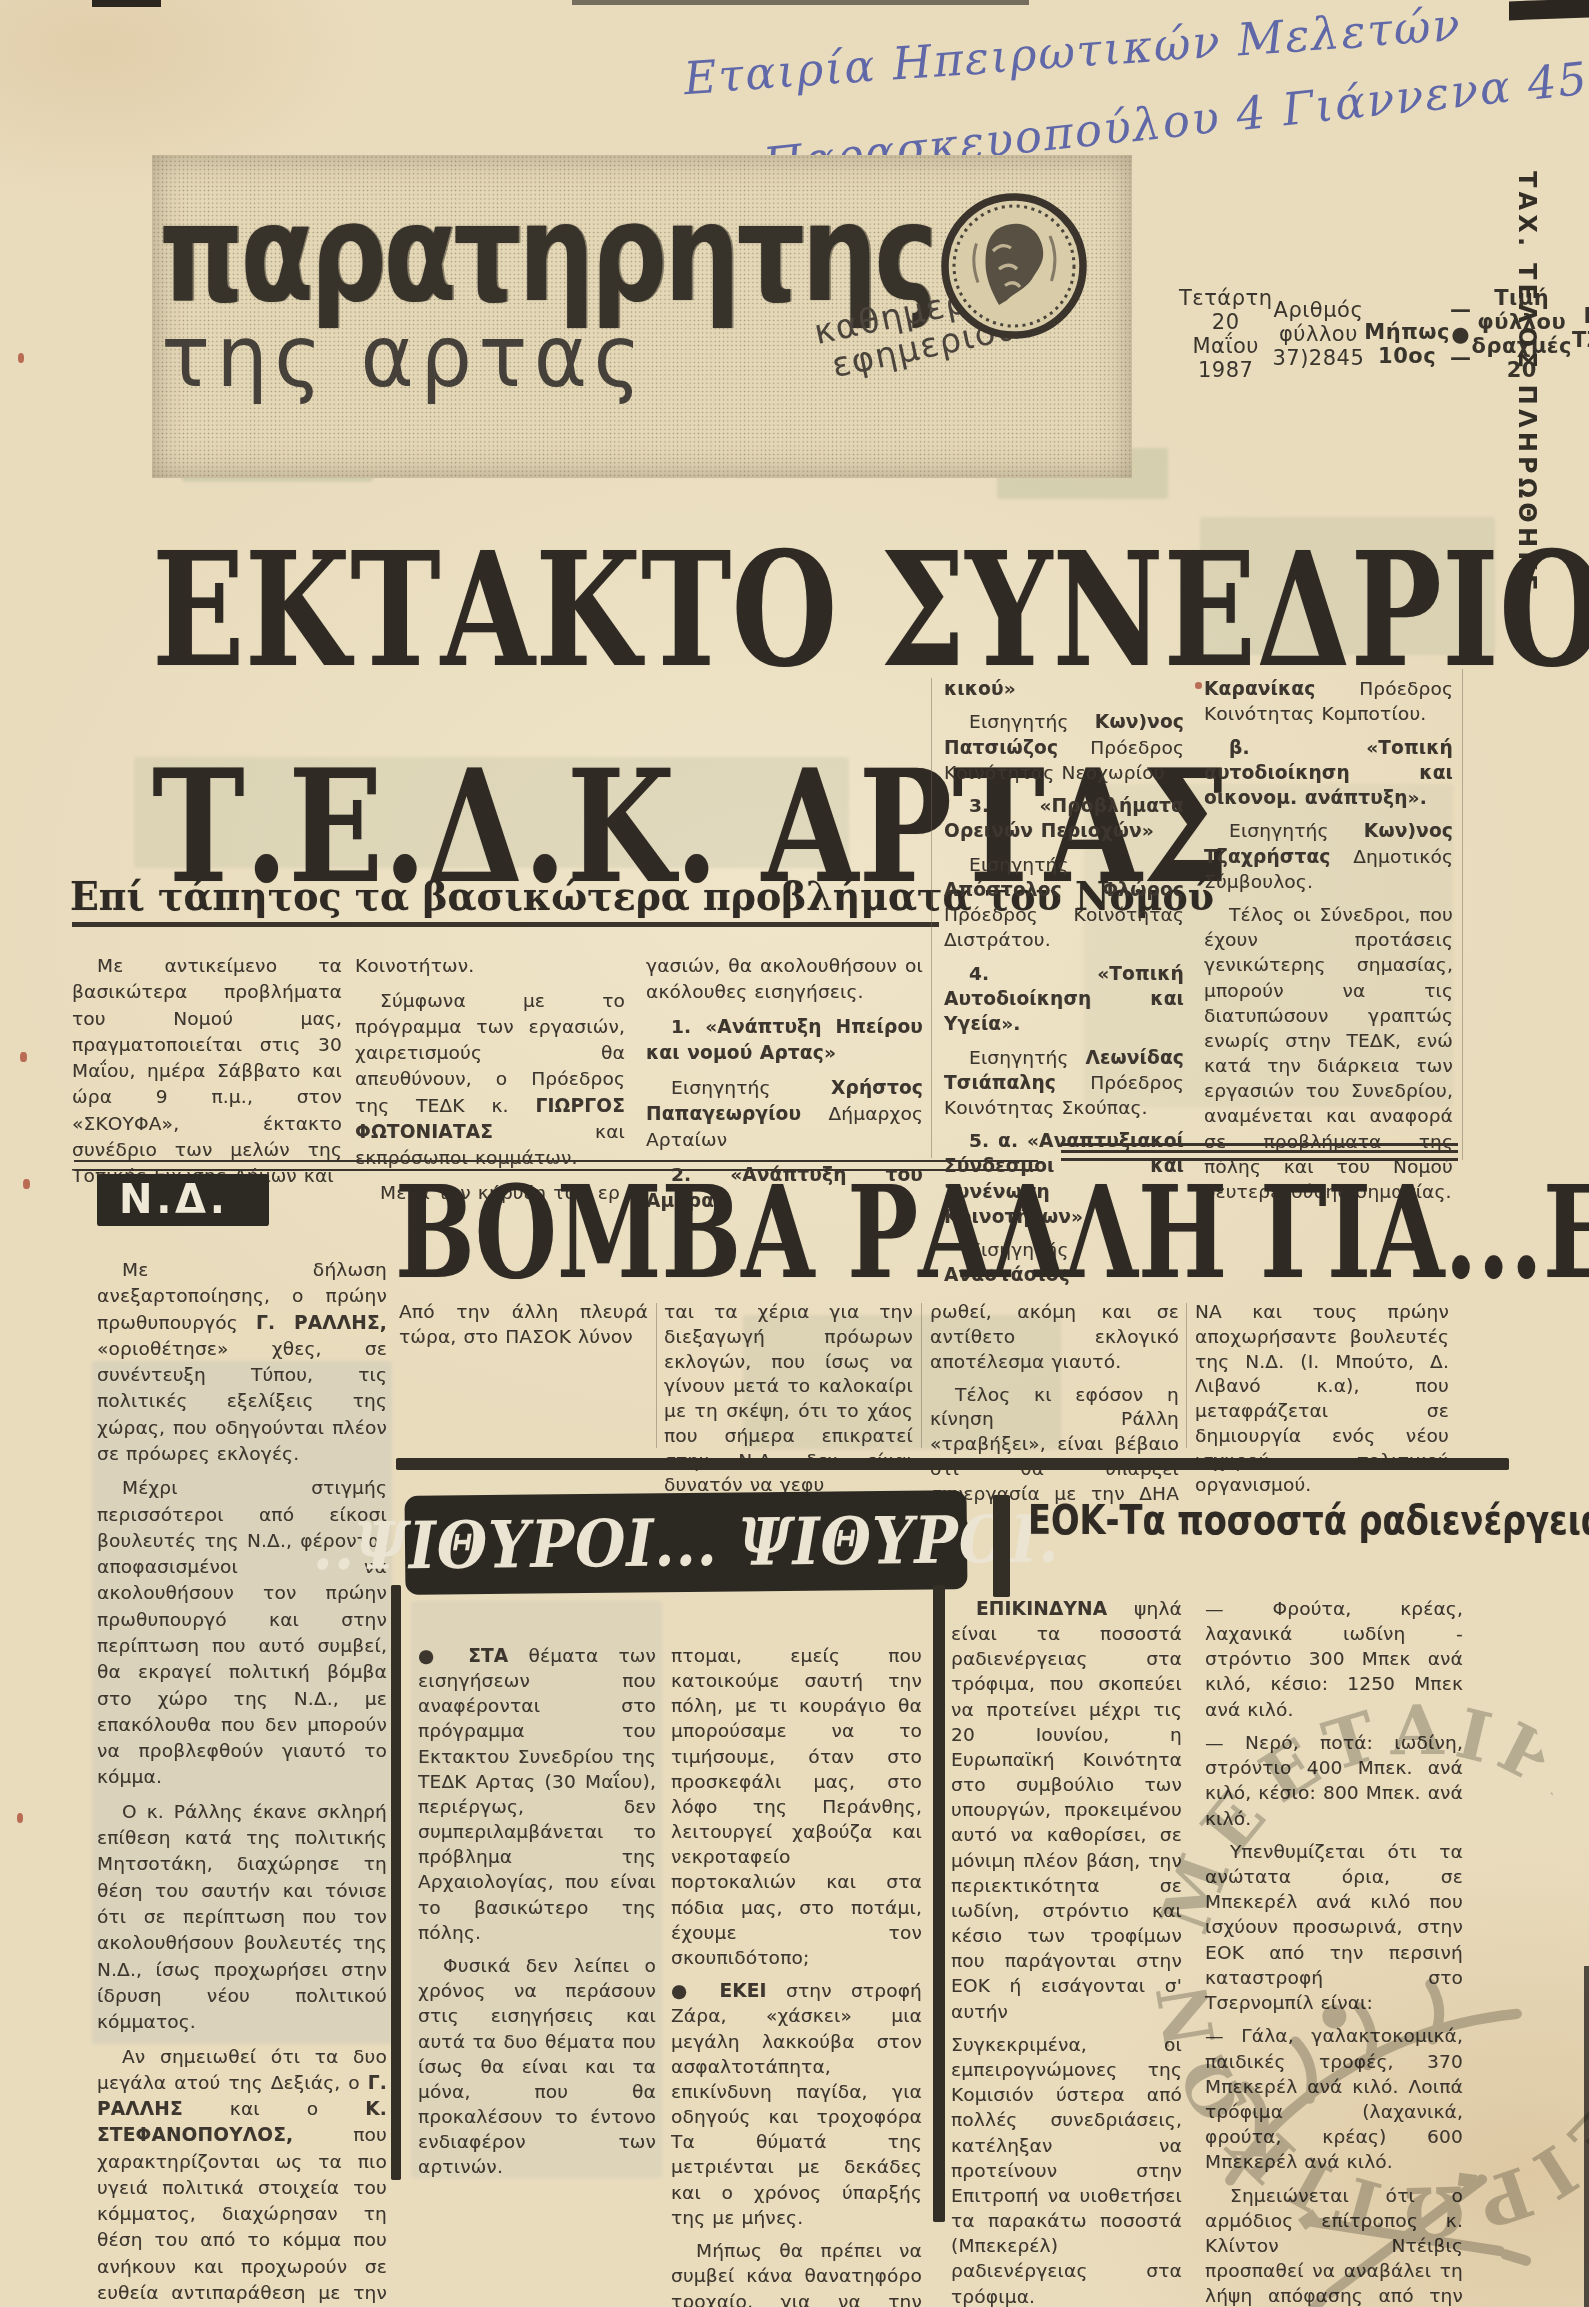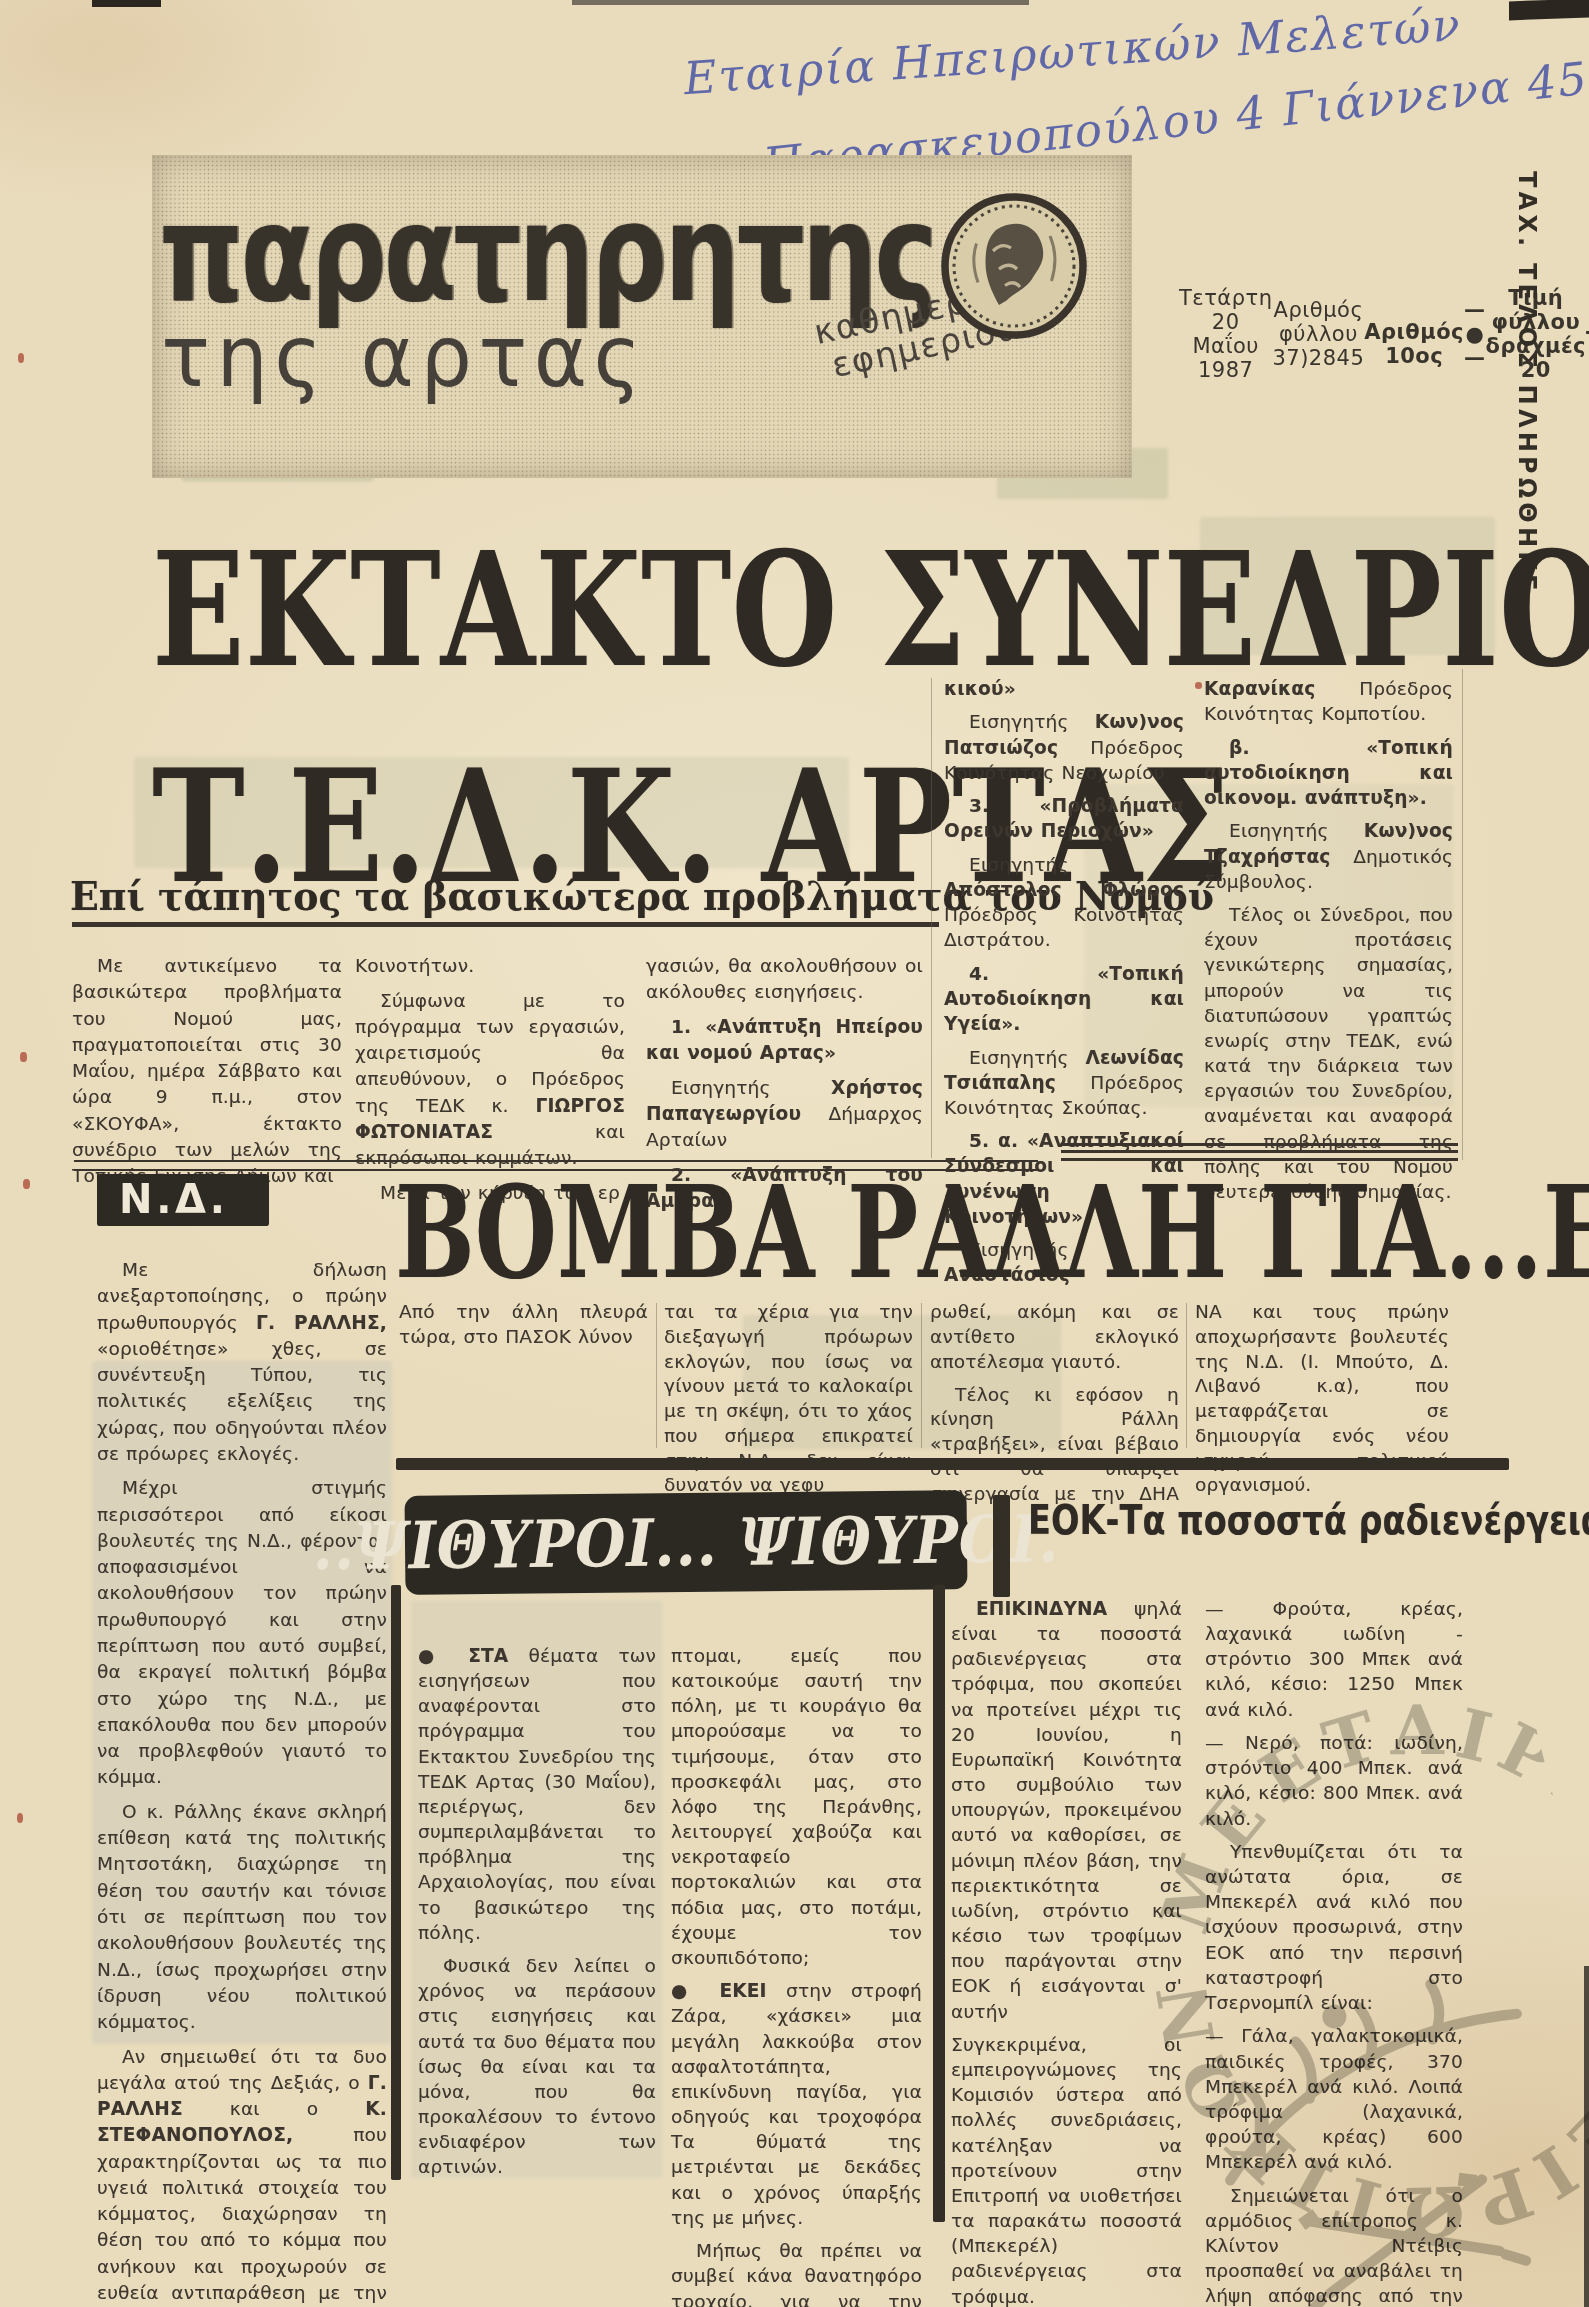--- a/index.html
+++ b/index.html
@@ -118,21 +118,21 @@
       <path d="M38,26 C50,18 64,22 68,34 C72,45 67,51 63,57 C59,65 51,67 45,73 L40,76 C35,67 31,58 31,48 C31,37 33,31 38,26 Z" fill="#3a342c" opacity=".82"></path>
       <path d="M36,40 q6,-6 12,-2 M40,52 q7,-5 12,0 M44,63 q6,-4 10,1" stroke="#d9cca9" stroke-width="2.2" fill="none" opacity=".8"></path>
       <path d="M25,35 q-4,12 1,26 M74,30 q6,14 1,30" stroke="#4a443a" stroke-width="2" fill="none" opacity=".6"></path>
     </svg>
   </div>
 
   <div class="abs infobox">
     <div class="infobar"></div>
     <div class="line">Τετάρτη 20 Μαΐου 1987</div>
     <div class="line">Αριθμός φύλλου 37)2845</div>
-    <div class="line strong" style="margin-top:28px;">Αριθμός 10ος</div>
+    <div class="line strong" style="margin-top:28px;">Μήπως 10ος</div>
     <div class="line strong">— ● —</div>
     <div class="line strong">Τιμή φύλλου δραχμές 20</div>
     <div class="line strong" style="margin-top:21px;">Γραφεία: ΤΖΑΝΕΤΟΥ 5</div>
     <div class="line strong" style="margin-top:2.8px;">(Πλατεία Μονοπωλείου)</div>
     <div class="line strong" style="margin-top:18.5px;">Τυπογραφεία: ΙΜΑΡΕΤ</div>
     <div class="line strong" style="margin-top:16px;">Τηλέφωνα 25074 και 23494</div>
     <div class="infobar" style="margin-top:auto;"></div>
   </div>
 
   <div class="abs postal">ΤΑΧ. ΤΕΛΟΣ ΠΛΗΡΩΘΗΚΕ</div>

